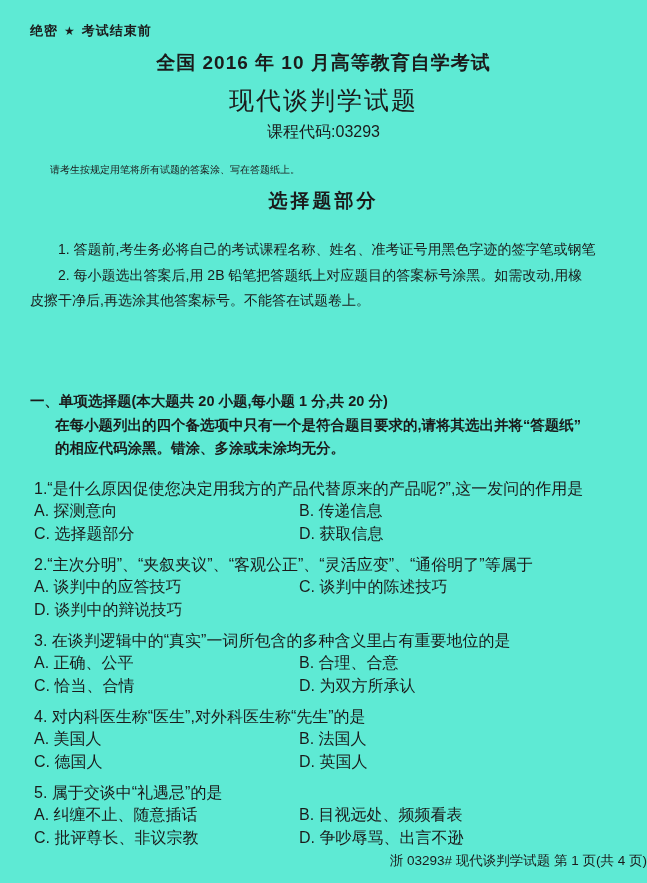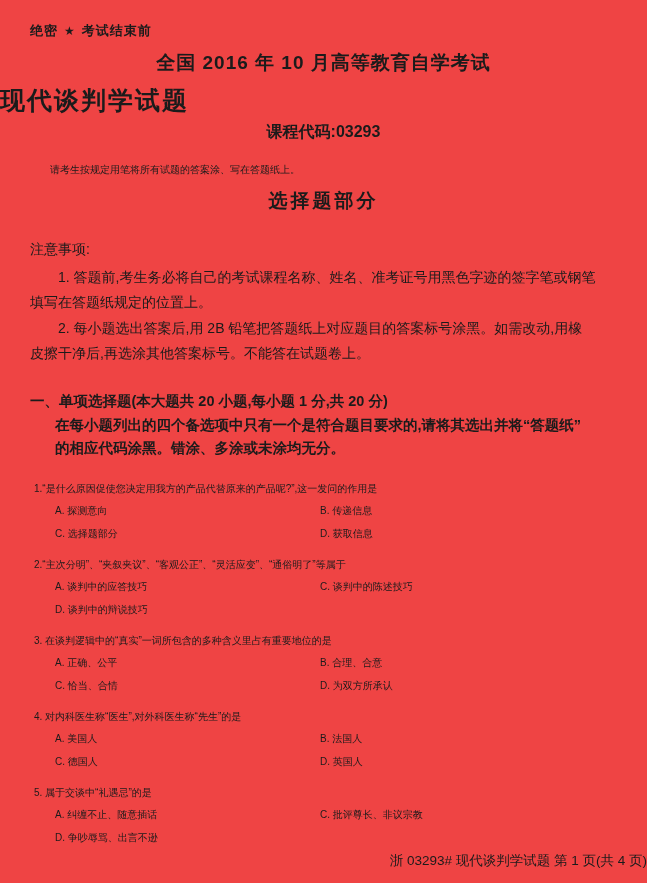--- a/index.html
+++ b/index.html
@@ -2,21 +2,21 @@
 <html><head>
 <meta charset="utf-8">
 <style>
   * { margin: 0; padding: 0; box-sizing: border-box; }
   html, body { background: #e8e8e8; }
   .page {
     position: relative;
     width: 647px;
     height: 883px;
     margin: 0 auto;
-    background: #ef4444;
+    background: #5eead4;
     color: #1b1b1b;
     font-family: "Liberation Sans", "DejaVu Sans", sans-serif;
     overflow: hidden;
   }
   .classification {
     position: absolute;
     top: 22px;
     left: 30px;
     font-size: 13px;
     font-weight: bold;
@@ -29,31 +29,32 @@
     width: 100%;
     text-align: center;
     font-size: 19px;
     font-weight: bold;
     letter-spacing: 1px;
   }
   .exam-title {
     position: absolute;
     top: 84px;
     width: 100%;
+    text-align: center;
     font-size: 25px;
-    font-weight: bold;
+    font-weight: normal;
     letter-spacing: 2px;
   }
   .course-code {
     position: absolute;
     top: 122px;
     width: 100%;
     text-align: center;
     font-size: 16px;
-    font-weight: bold;
+    font-weight: normal;
   }
   .pen-note {
     position: absolute;
     top: 163px;
     left: 30px;
     right: 30px;
     font-size: 10px;
     text-indent: 2em;
   }
   .part-title {
@@ -83,28 +84,27 @@
     font-size: 14.5px;
     font-weight: bold;
     line-height: 23.5px;
   }
   .section-one .sub { padding-left: 25px; }
   .questions {
     position: absolute;
     top: 478px;
     left: 34px;
     right: 20px;
-    font-size: 10px;
+    font-size: 16px;
   }
   .question { margin-bottom: 9px; }
   .question .stem { line-height: 22px; }
   .question .options {
     display: grid;
     grid-template-columns: 265px 1fr;
-    margin-left: 21px;
     line-height: 22.5px;
   }
   .footer {
     position: absolute;
     bottom: 13px;
     width: 100%;
     text-align: right;
     font-size: 13.5px;
   }
 </style>
@@ -119,23 +119,21 @@
 
   <div class="exam-session">全国 2016 年 10 月高等教育自学考试</div>
   <div class="exam-title">现代谈判学试题</div>
   <div class="course-code">课程代码:03293</div>
 
   <div class="pen-note">请考生按规定用笔将所有试题的答案涂、写在答题纸上。</div>
 
   <div class="part-title">选择题部分</div>
 
   <div class="notice">
-    <div class="notice-title">注意事项:</div>
     <p class="first">1. 答题前,考生务必将自己的考试课程名称、姓名、准考证号用黑色字迹的签字笔或钢笔</p>
-    <p>填写在答题纸规定的位置上。</p>
     <p class="first">2. 每小题选出答案后,用 2B 铅笔把答题纸上对应题目的答案标号涂黑。如需改动,用橡</p>
     <p>皮擦干净后,再选涂其他答案标号。不能答在试题卷上。</p>
   </div>
 
   <div class="section-one">
     <div>一、单项选择题(本大题共 20 小题,每小题 1 分,共 20 分)</div>
     <div class="sub">在每小题列出的四个备选项中只有一个是符合题目要求的,请将其选出并将“答题纸”</div>
     <div class="sub">的相应代码涂黑。错涂、多涂或未涂均无分。</div>
   </div>
 
@@ -177,20 +175,21 @@
         <span>B. 法国人</span>
         <span>C. 德国人</span>
         <span>D. 英国人</span>
       </div>
     </div>
 
     <div class="question">
       <div class="stem">5. 属于交谈中“礼遇忌”的是</div>
       <div class="options">
         <span>A. 纠缠不止、随意插话</span>
+        <span>B. 目视远处、频频看表</span>
         <span>C. 批评尊长、非议宗教</span>
         <span>D. 争吵辱骂、出言不逊</span>
       </div>
     </div>
 
   </div>
 
   <div class="footer">浙 03293#  现代谈判学试题 第 1 页(共 4 页)</div>
 
 </div>

